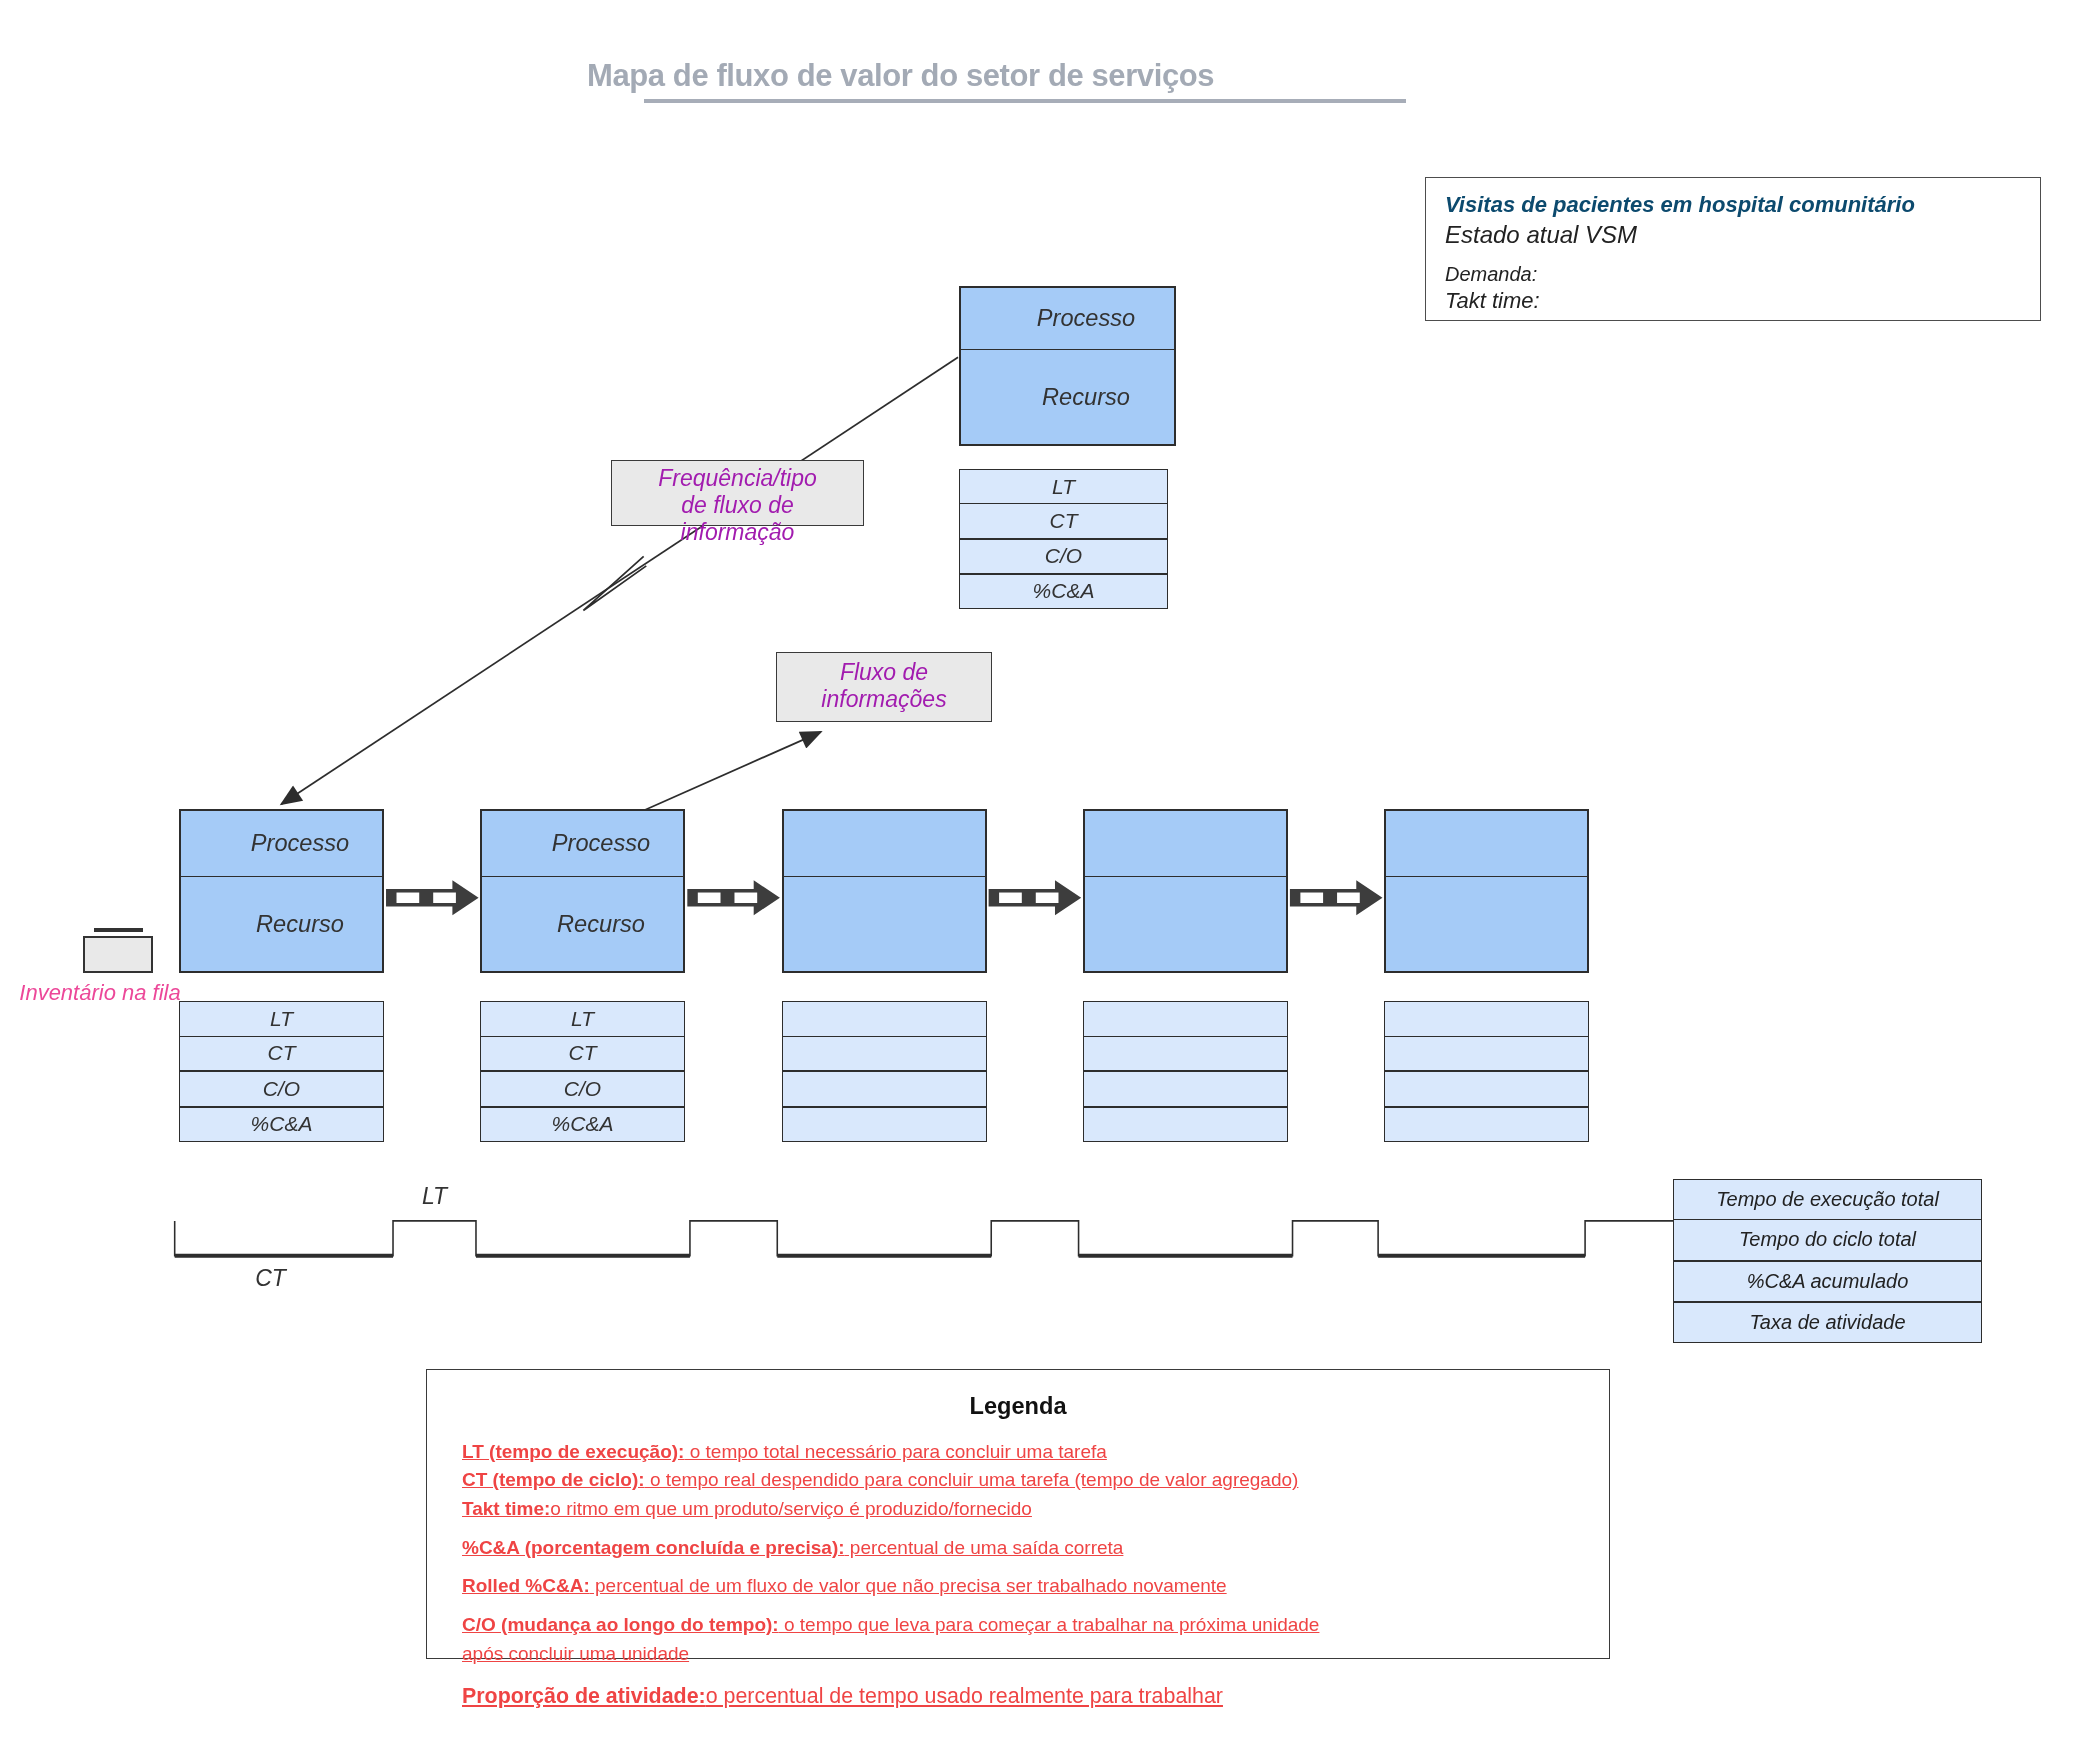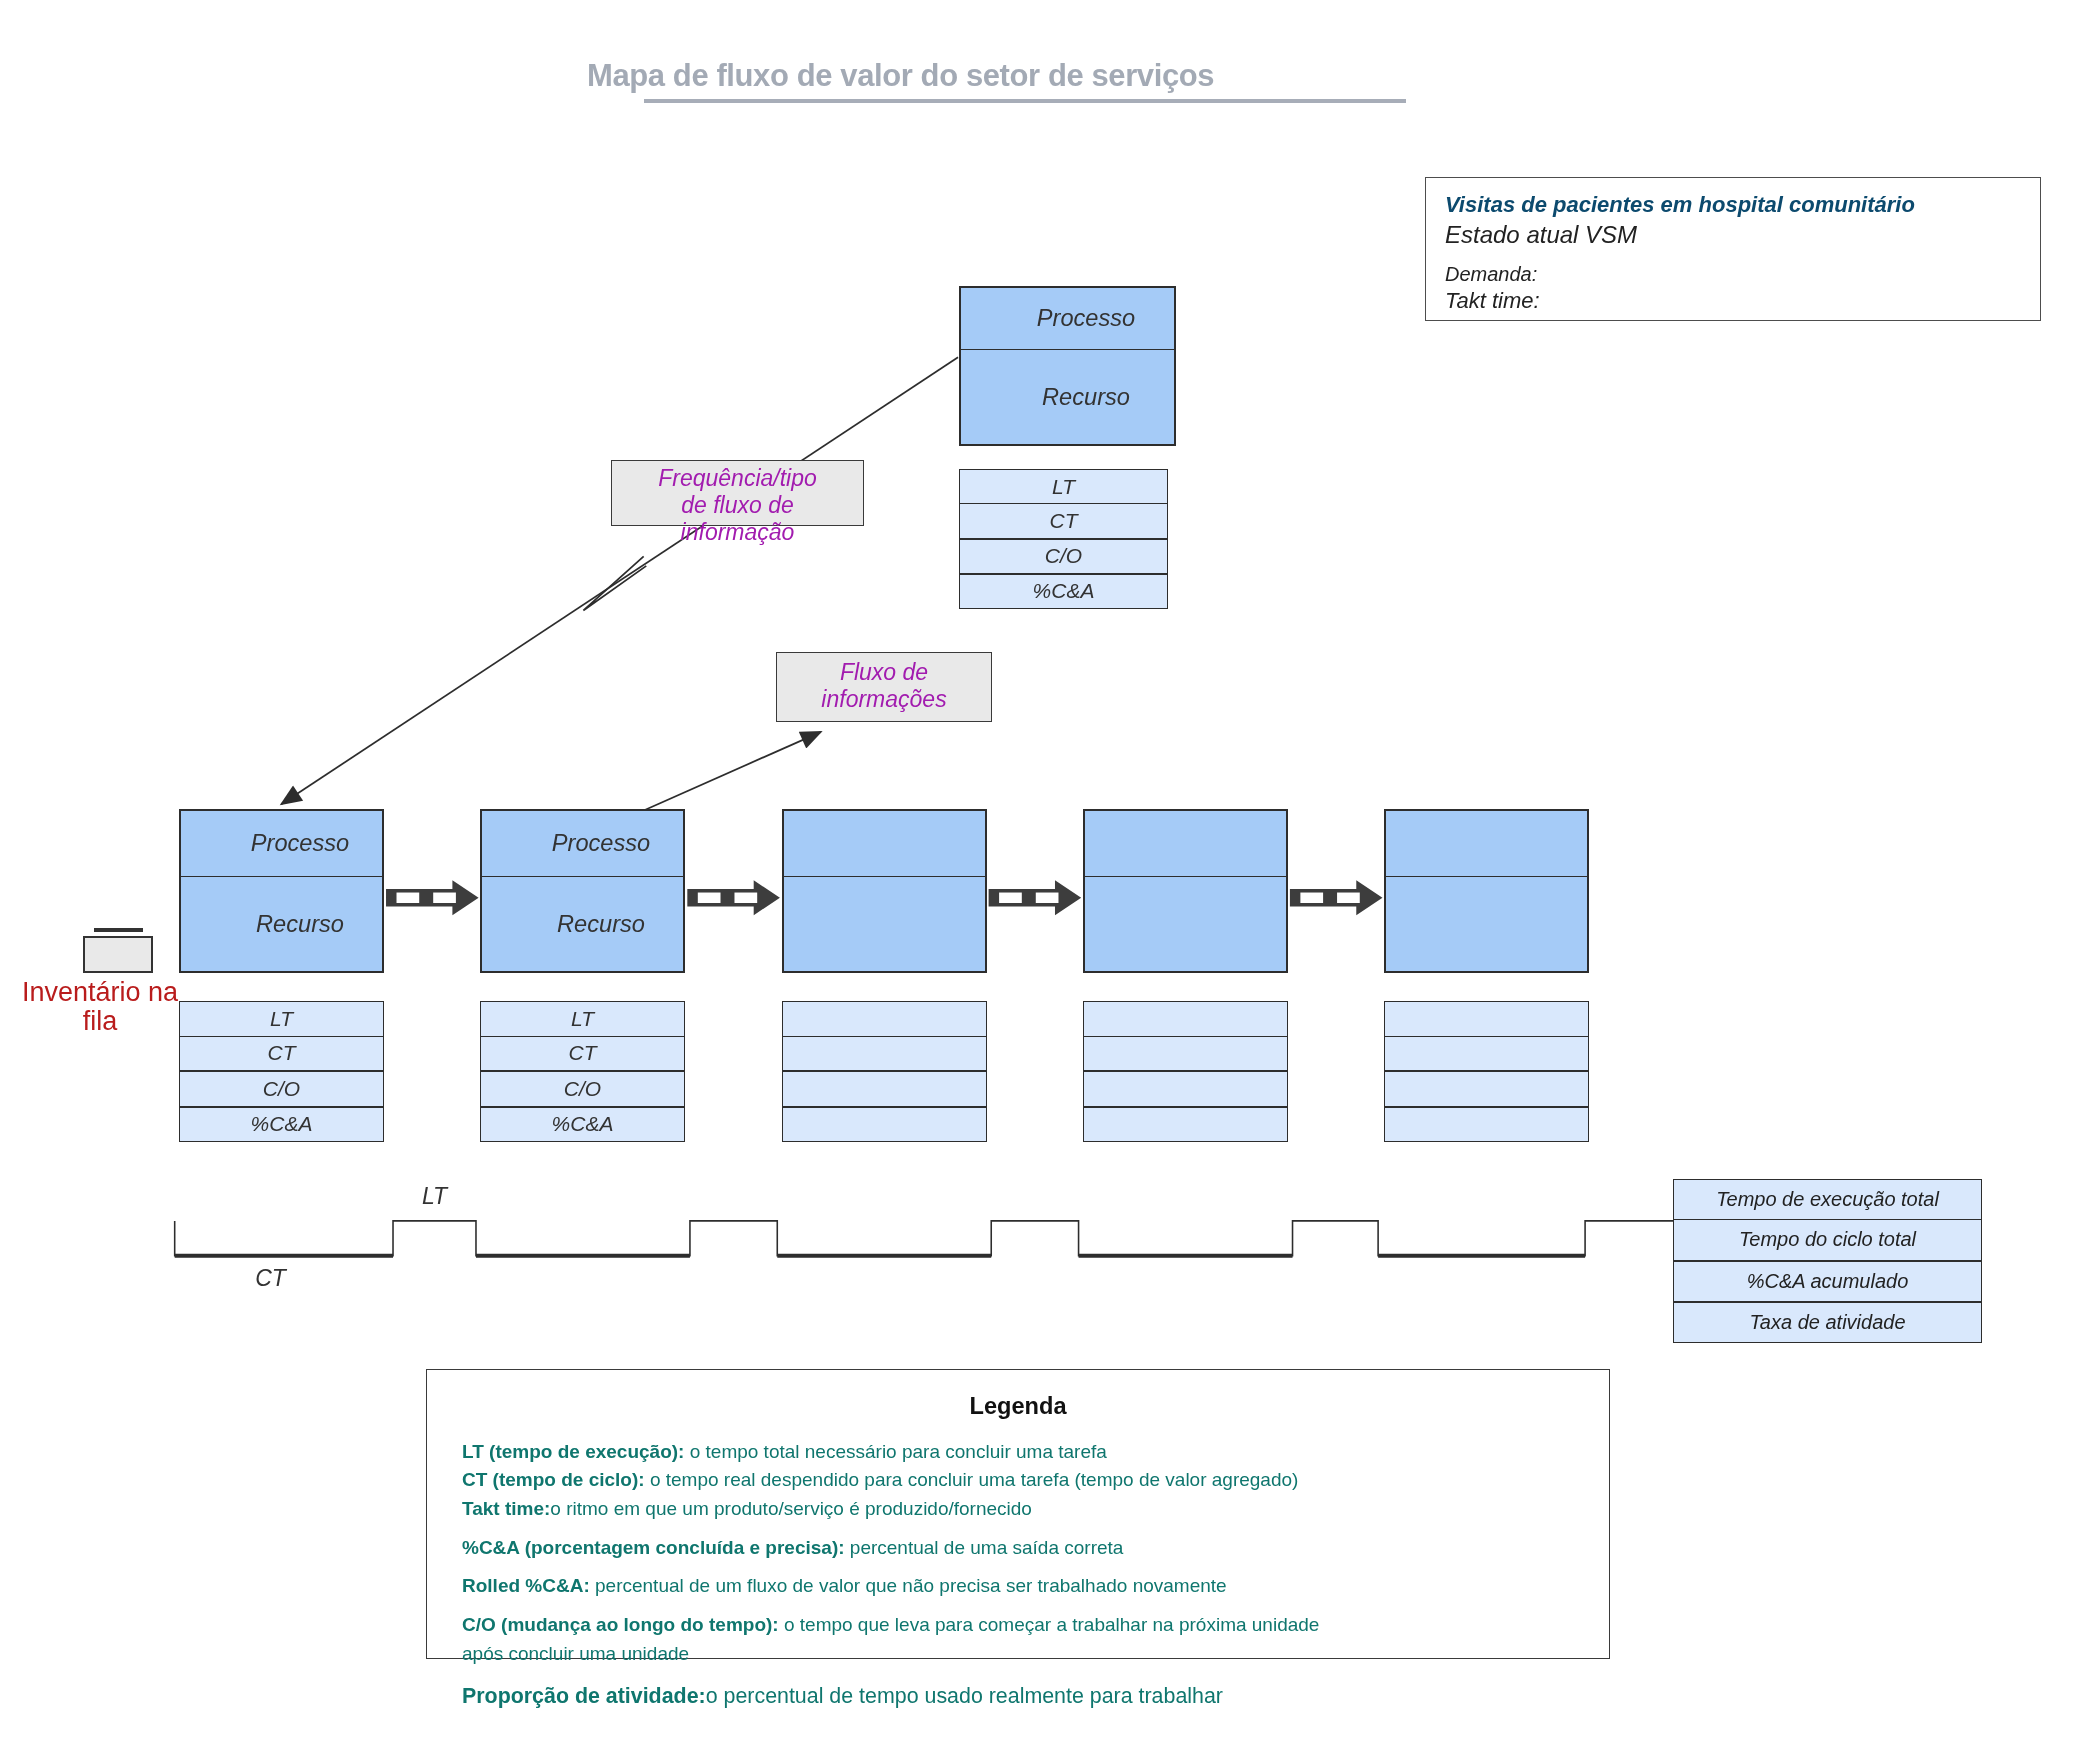--- a/index.html
+++ b/index.html
@@ -39,38 +39,38 @@
   .mrow.b-thick{border-top:2.6px solid #2d2d2d;}
 
   
   .notebox{background:#e9e9e9;border:1.7px solid #3a3a3a;}
   .notetext{font-style:italic;font-size:23px;line-height:27px;color:#a21caf;text-align:center;
             white-space:pre-line;}
 
   
   .inv-line{background:#333;height:3.5px;}
   .inv-rect{background:#e9e9e9;border:2.6px solid #333;}
-  .inv-label{font-size:27px;line-height:29px;color:#b91c1c;text-align:center;}
+  .inv-label{font-style:italic;font-size:22px;line-height:29px;color:#ec4899;text-align:center;}
 
   
   .tl-label{font-style:italic;font-size:23px;color:#333;text-align:center;}
 
   
   .totals{left:1673px;top:1179px;width:309px;height:164px;background:#d9e8fc;
           border:1.7px solid #2d2d2d;display:flex;flex-direction:column;}
   .trow{flex:1;display:flex;align-items:center;justify-content:center;font-style:italic;
         font-size:20px;color:#222;}
   .trow.b-thin{border-top:1.7px solid #2d2d2d;}
   .trow.b-thick{border-top:2.6px solid #2d2d2d;}
 
   
   .legend{left:426px;top:1369px;width:1184px;height:290px;border:1.7px solid #3a3a3a;background:#fff;
           padding:23px 35px 0 35px;}
   .legend-title{text-align:center;font-size:23.6px;font-weight:bold;color:#111;margin-bottom:17.5px;}
-  .litem{font-size:19px;line-height:1.52;color:#0f766e;max-width:900px;}
+  .litem{font-size:19px;line-height:1.52;color:#ef4444;max-width:900px;text-decoration:underline;}
   .litem .term{font-weight:bold;}
   .litem.gap{margin-top:9.6px;}
   .litem.big{font-size:21.4px;margin-top:11.4px;}
 </style>
 </head>
 <body>
 
 <div class="canvas">
 
   <svg class="layer" width="2096" height="1744" viewBox="0 0 2400 1997">

